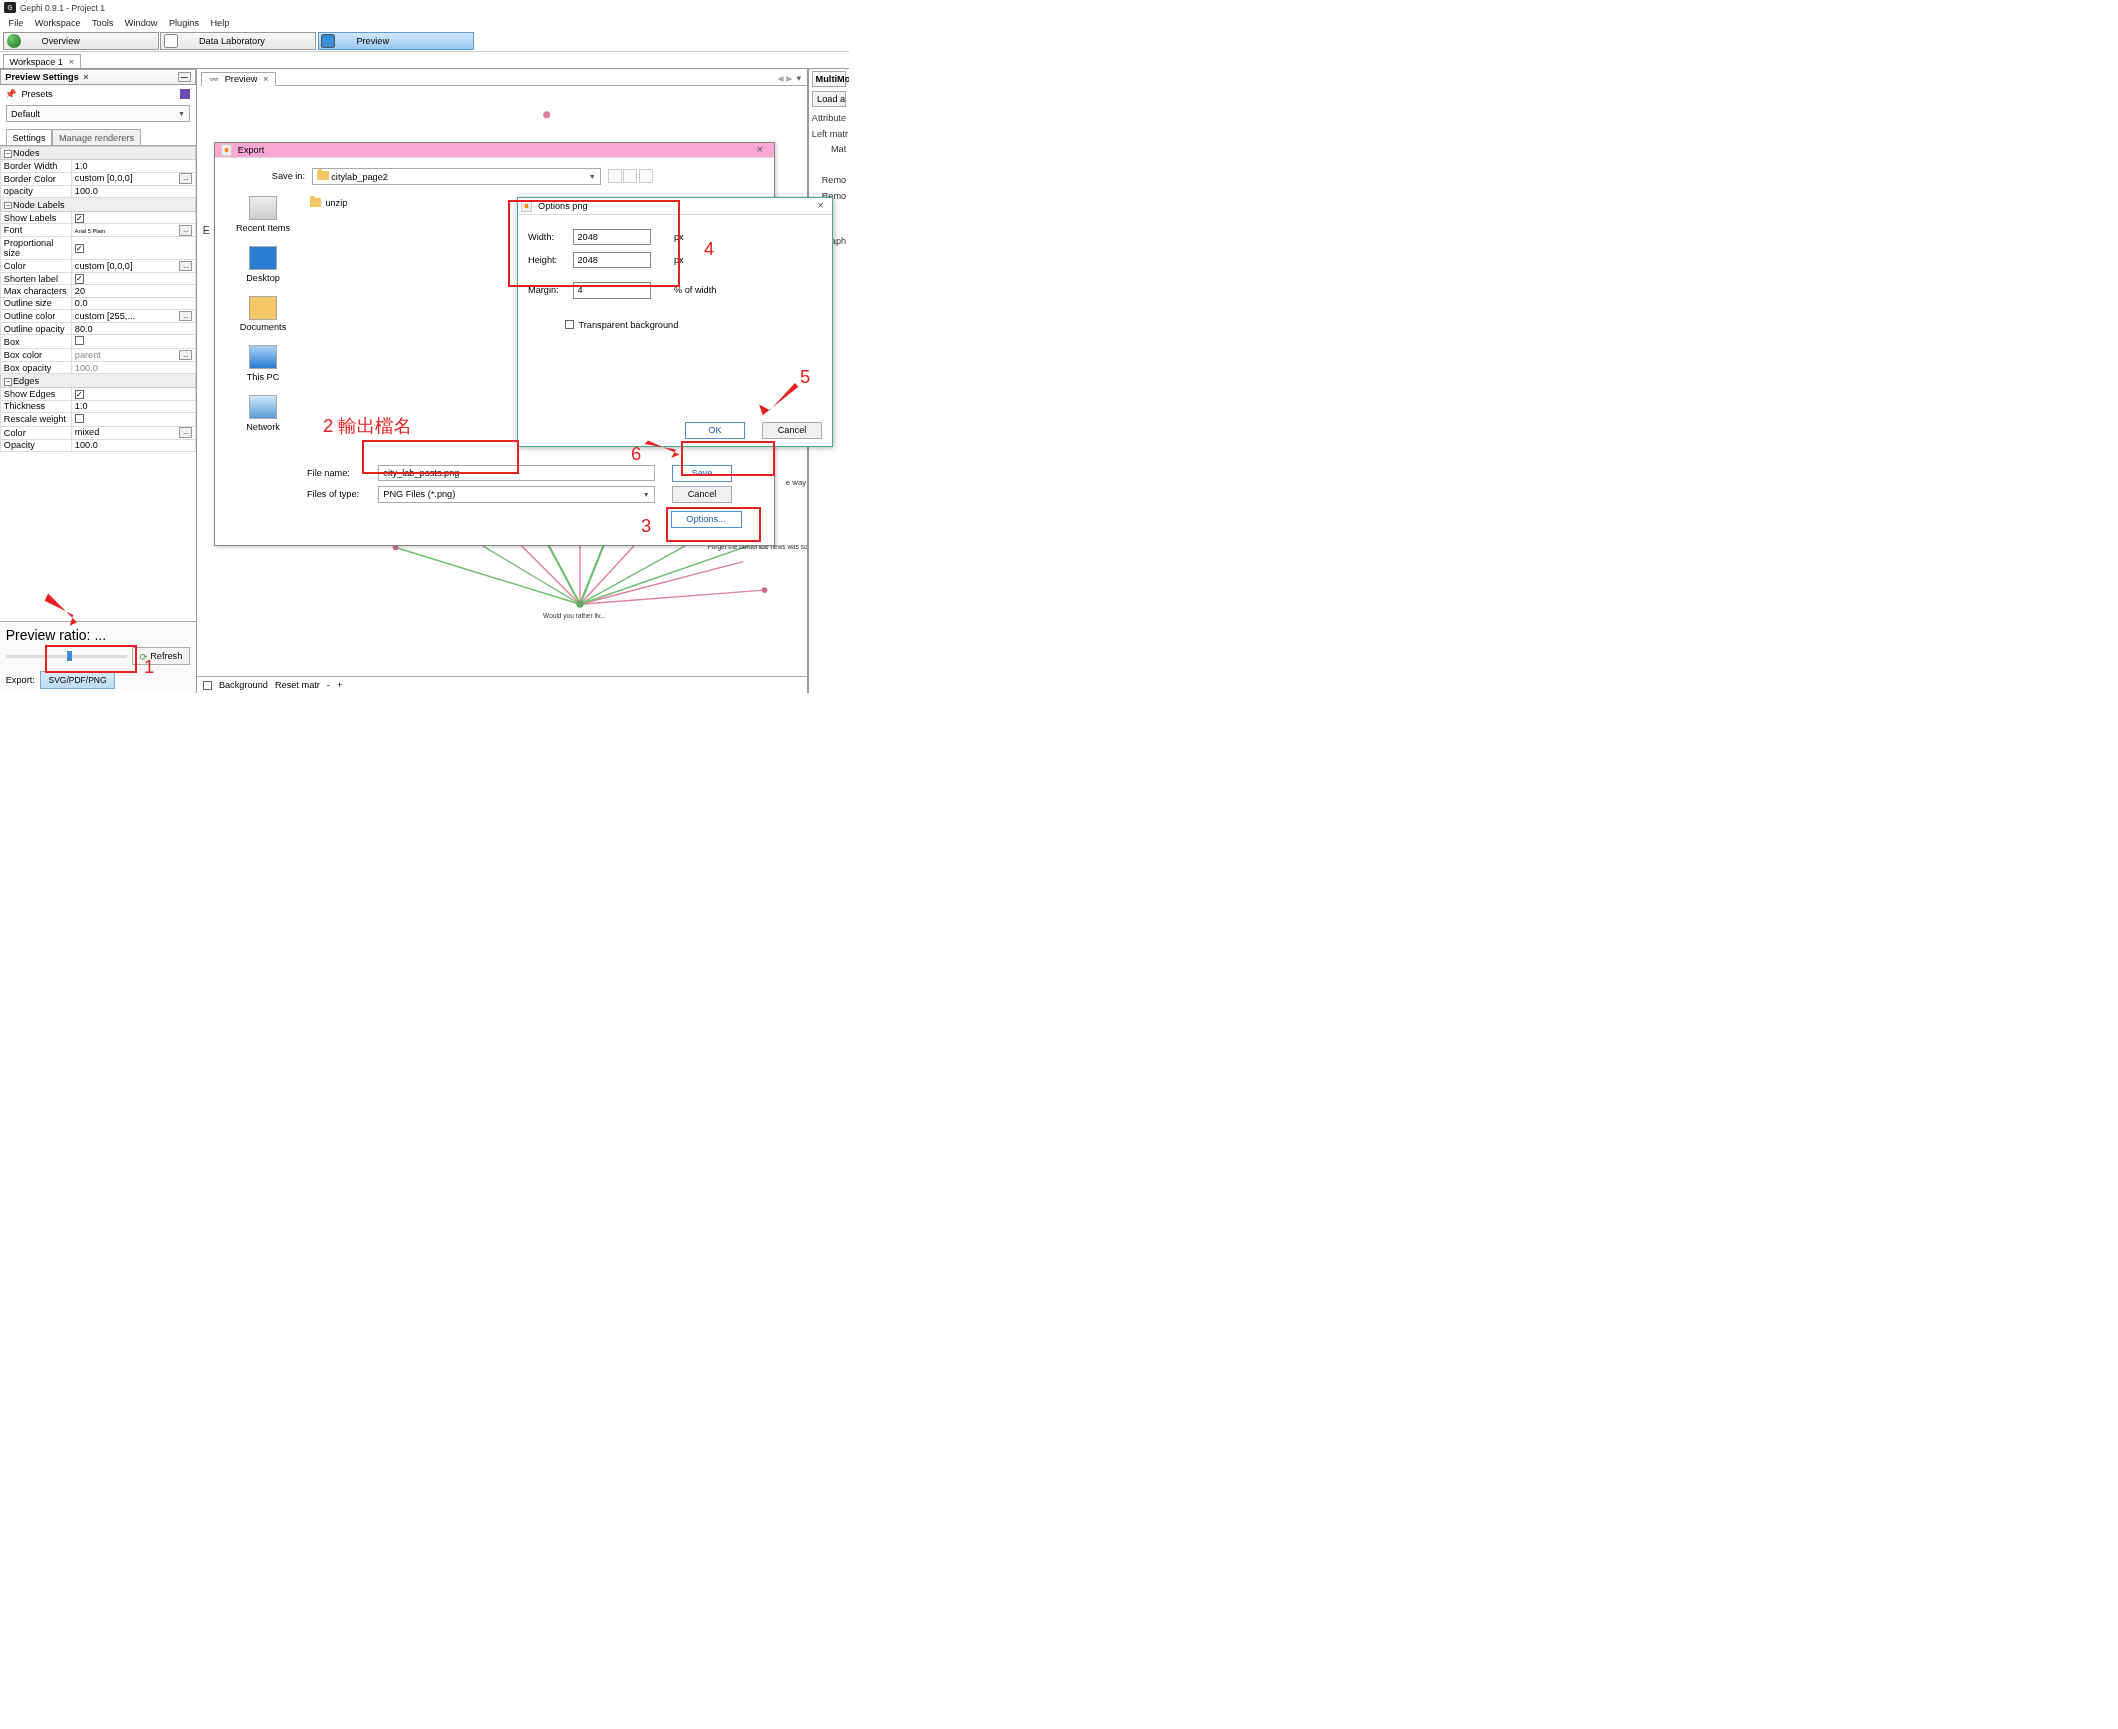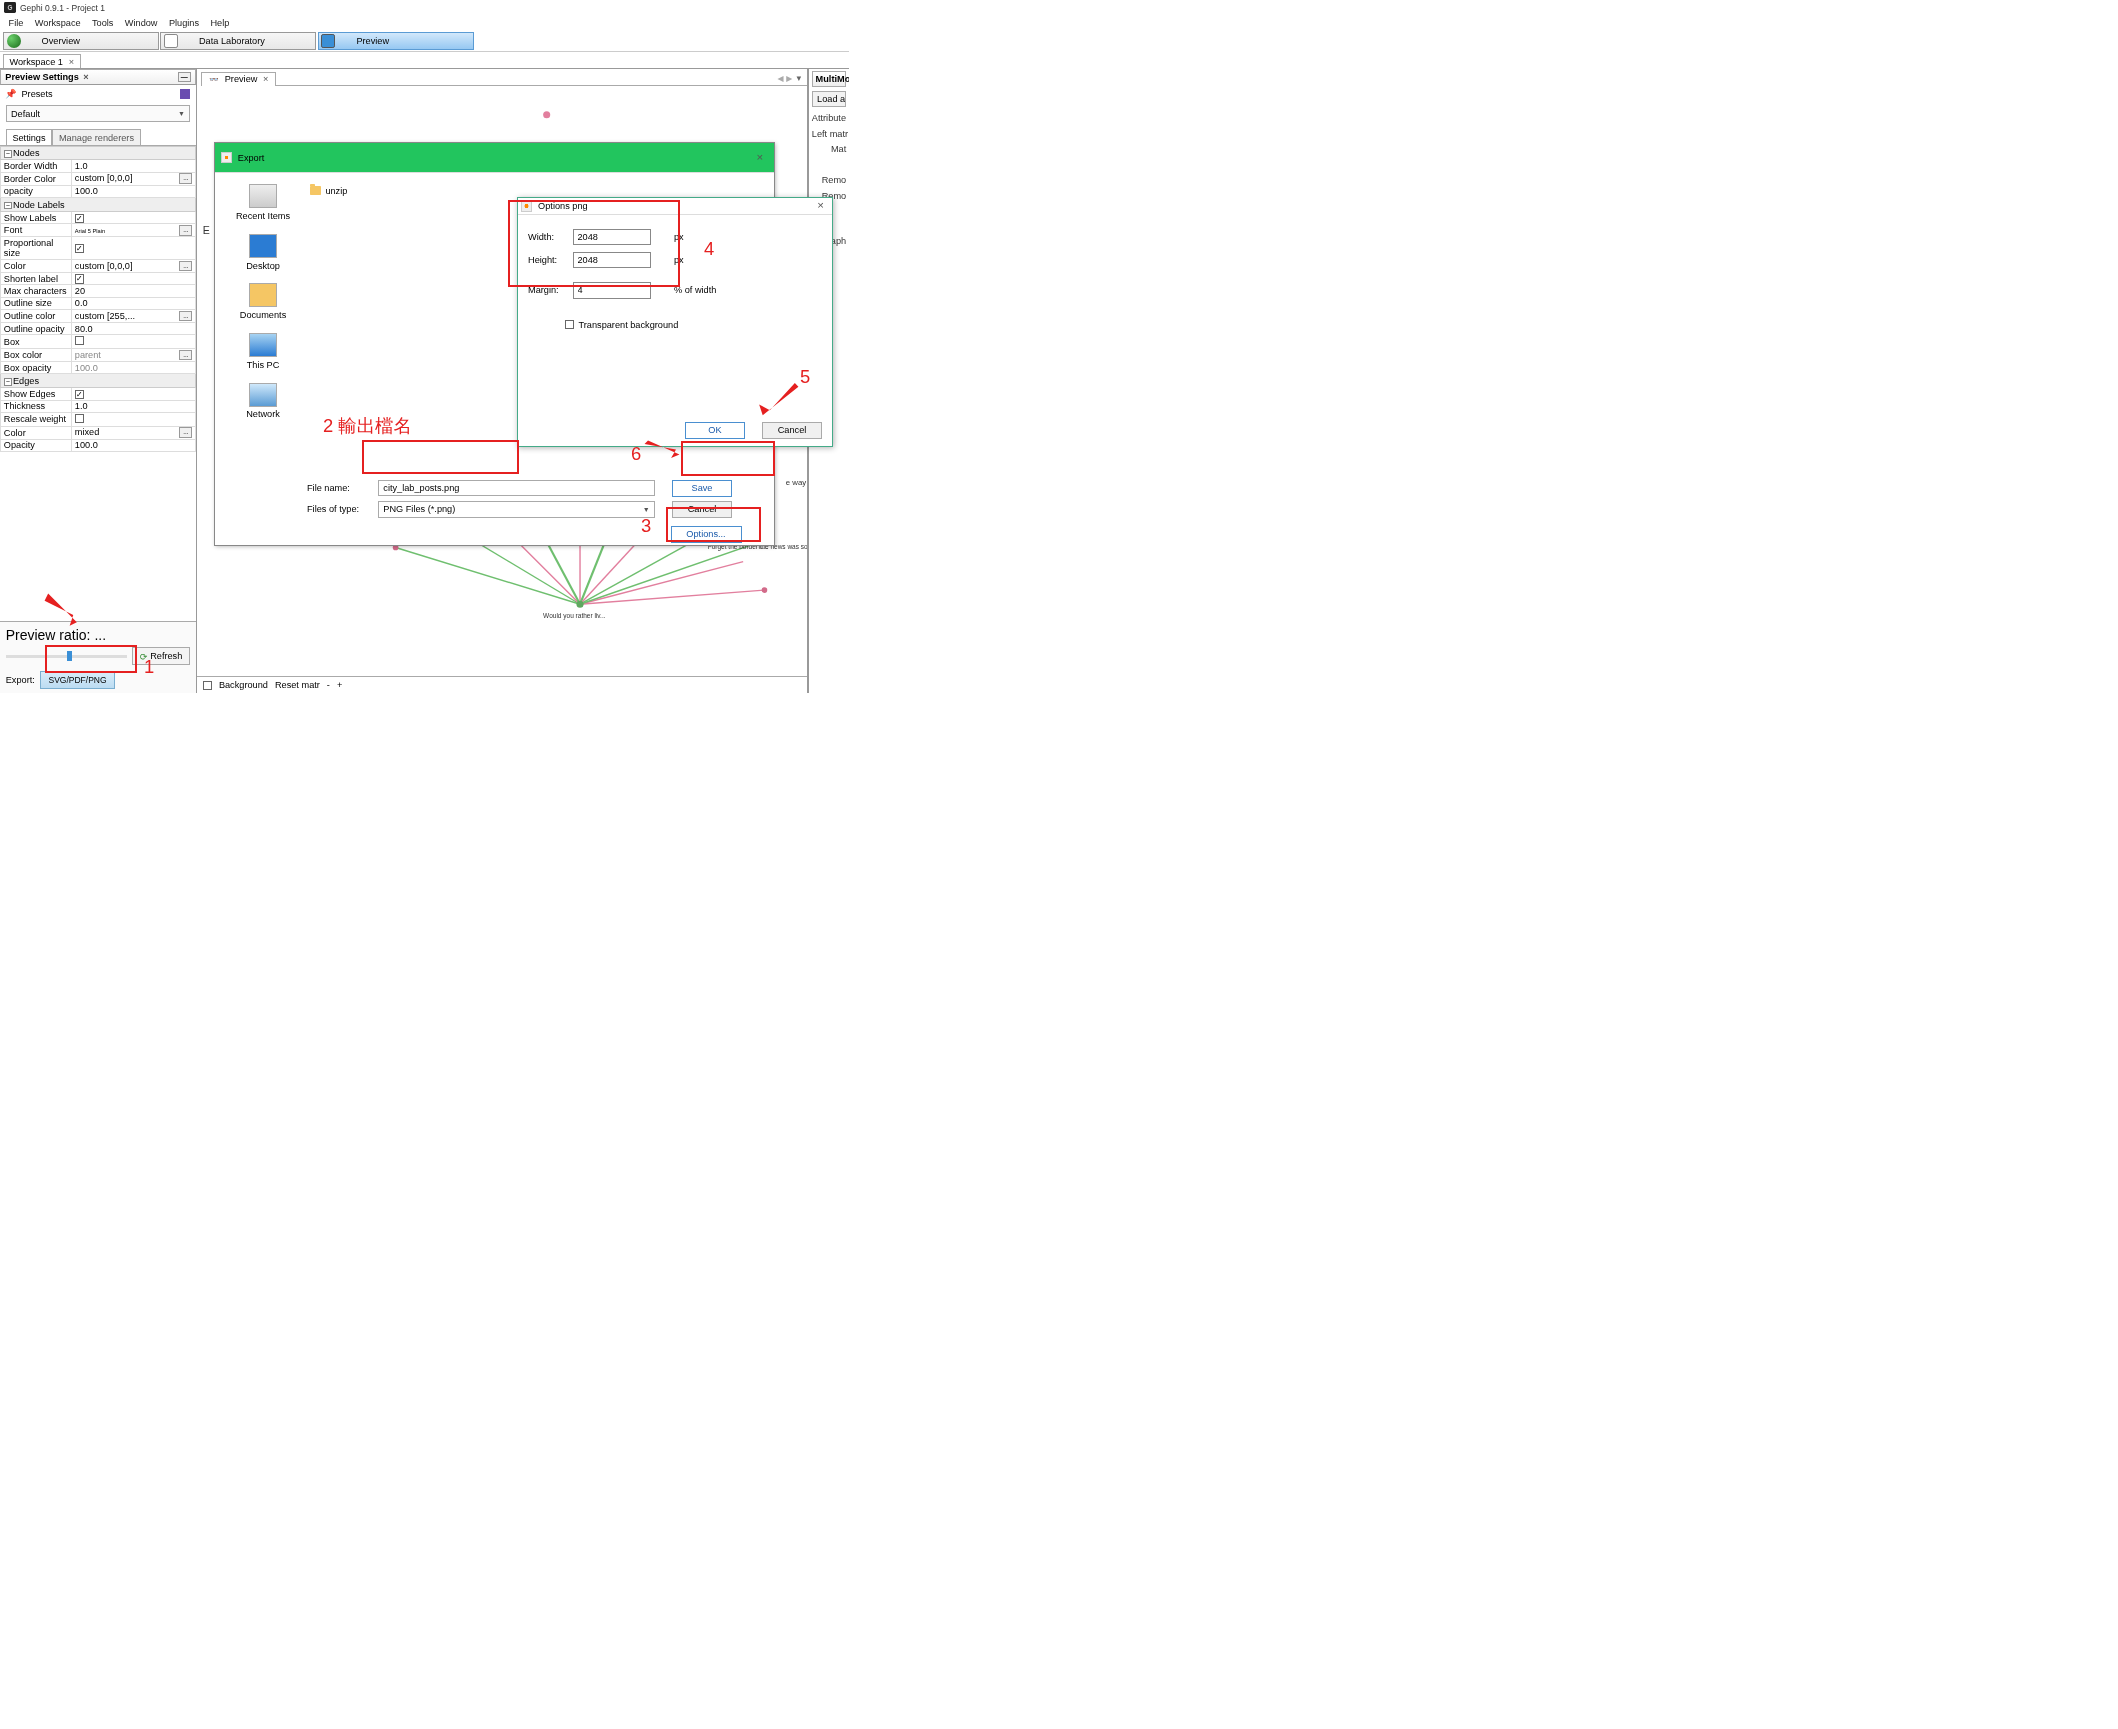--- a/index.html
+++ b/index.html
@@ -79,21 +79,21 @@
   .bg-chk { width: 9.2px; height: 9.2px; border: 0.7px solid #666; display: inline-block; }
   
   
   .rightpanel { width: 41px; border-left: 0.7px solid #999; overflow: hidden; padding: 1.4px 2.8px; }
   .rp-header { font-weight: bold; font-size: 9.2px; border: 0.7px solid #aaa; padding: 2.1px 2.8px; white-space: nowrap; background: linear-gradient(#fff,#eee); }
   .rp-btn { margin-top: 4.3px; border: 0.7px solid #aaa; padding: 2.1px 4.3px; background: #f2f2f2; white-space: nowrap; overflow: hidden; }
   .rp-text { margin-top: 5.7px; white-space: nowrap; color: #333; }
   
   
   .export-dialog { position: absolute; left: 214px; top: 142px; width: 561px; height: 404px; background: #fff; border: 0.7px solid #888; box-shadow: 1.4px 1.4px 4.3px rgba(0,0,0,0.3); }
-  .dlg-title { height: 30px; display: flex; align-items: center; padding: 0 5.7px; background: #22c55e; border-bottom: 0.7px solid #ddd; }
+  .dlg-title { height: 15px; display: flex; align-items: center; padding: 0 5.7px; background: #f9a8d4; border-bottom: 0.7px solid #ddd; }
   .java-icon { width: 11.4px; height: 11.4px; margin-right: 5.7px; background: radial-gradient(circle at center, #f80 30%, transparent 31%), #eee; border: 0.7px solid #ccc; }
   .dlg-close { margin-left: auto; width: 17px; height: 14px; text-align: center; color: #555; font-size: 11.4px; }
   .dlg-body { padding: 7px; display: flex; height: calc(100% - 21px); flex-direction: column; }
   .savein-row { display: flex; align-items: center; gap: 7px; padding: 2.8px 0 7px 43px; }
   .savein-row label { width: 40px; text-align: right; }
   .savein-select { flex: 0 0 289px; border: 0.7px solid #aaa; padding: 2.1px 4.3px; display: flex; align-items: center; gap: 4.3px; justify-content: space-between; }
   .folder-icon { width: 11.4px; height: 9.2px; background: #f5c664; border-radius: 0.7px; display: inline-block; position: relative; }
   .folder-icon::before { content: ""; position: absolute; top: -2.1px; left: 0.7px; width: 4.3px; height: 2.1px; background: #f5c664; border-radius: 0.7px 0.7px 0 0; }
   .toolbar-icons { display: flex; gap: 1.4px; }
   .ticon { width: 14px; height: 14px; border: 0.7px solid #ccc; background: #fafafa; }
@@ -386,20 +386,32 @@
   </div>
 </div>
 
 <div class="export-dialog">
   <div class="dlg-title">
     <span class="java-icon"></span>
     <span>Export</span>
     <span class="dlg-close">×</span>
   </div>
   <div class="dlg-body">
+    <div class="savein-row">
+      <label>Save in:</label>
+      <div class="savein-select">
+        <span><span class="folder-icon"></span>&nbsp;<span>citylab_page2</span></span>
+        <span class="chev">▼</span>
+      </div>
+      <div class="toolbar-icons">
+        <span class="ticon"></span>
+        <span class="ticon"></span>
+        <span class="ticon"></span>
+      </div>
+    </div>
     <div class="dlg-main">
       <div class="places">
         <div class="place">
             <div class="place-icon recent"></div>
             <div>Recent Items</div>
           </div>
         <div class="place">
             <div class="place-icon desktop"></div>
             <div>Desktop</div>
           </div>

